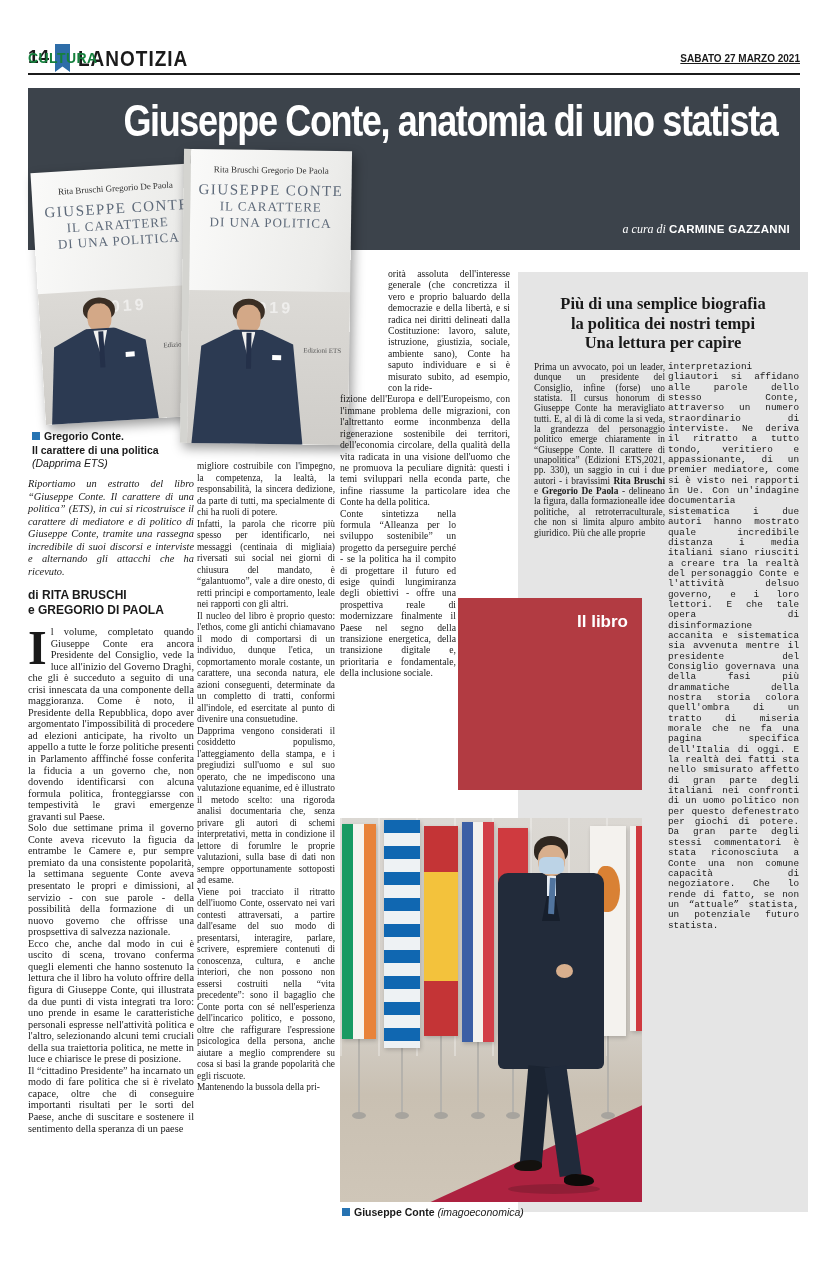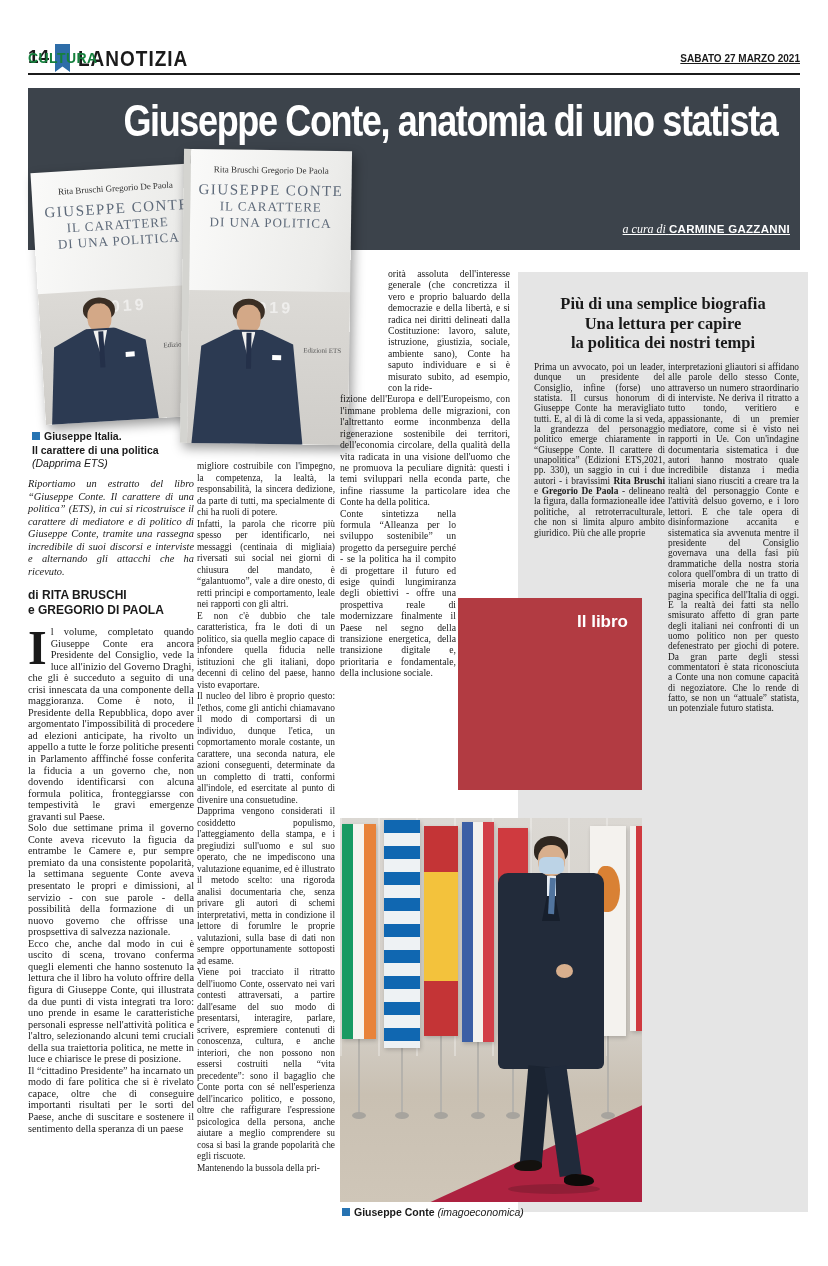--- a/index.html
+++ b/index.html
@@ -19,21 +19,21 @@
              font:bold 14px "Liberation Sans",sans-serif; color:#15803d; letter-spacing:.4px; }
   .hdate { position:absolute; right:0; top:9px; font:bold 10px "Liberation Sans",sans-serif;text-decoration:underline; }
 
   
   .band { position:absolute; left:28px; top:88px; width:772px; height:162px; background:#3c434b; color:#fff;padding-left:18px; }
   .headline { position:absolute; left:60px; right:4px; top:8px; text-align:center; white-space:nowrap;
               font:bold 40px "Liberation Sans",sans-serif; letter-spacing:-1.5px;
               transform:scale(.9,1.12); transform-origin:center top; }
   .subhead { position:absolute; right:10px; top:64px; text-align:right;
              font:bold 26px "Liberation Serif",serif; line-height:32px; }
-  .curator { position:absolute; right:10px; top:134px; font:italic 12px "Liberation Serif",serif;text-decoration:underline; }
+  .curator { position:absolute; right:10px; top:134px; font:italic 12px "Liberation Serif",serif; }
   .curator b { font:bold 11.5px "Liberation Sans",sans-serif; font-style:normal; letter-spacing:.3px; }
 
   
   .books { position:absolute; left:30px; top:146px; width:356px; height:300px; }
   .book { position:absolute; width:168px; background:linear-gradient(100deg,#fafaf9 0%,#ececea 70%,#dfdfdd 100%);
           box-shadow:3px 5px 12px rgba(0,0,0,.4); overflow:hidden; }
   .book.back  { left:8px; top:22px; height:252px; transform:rotate(-3.5deg); }
   .book.front { left:152px; top:4px; height:294px; transform:rotate(.8deg);
                 border-left:7px solid #d4d4d0; }
   .cov-authors { margin-top:15px; text-align:center; font:9px "Liberation Serif",serif; color:#333; }
@@ -69,21 +69,21 @@
   .col3 { position:absolute; left:340px; top:268px; width:170px; font-size:9.7px; line-height:11.4px; }
   .col3 .segA { margin-left:48px; text-align:justify; }
   .col3 .segB { text-align:justify; }
   .col3 .segC { width:116px; text-align:justify; }
 
   
   .graybox { position:absolute; left:518px; top:272px; width:290px; height:940px; background:#e5e5e5; }
   .gb-title { margin-top:22px; text-align:center; font-weight:bold; font-size:16.5px; line-height:19.5px; }
   .gb-col { position:absolute; width:131px; font-size:9.35px; line-height:10.35px; text-align:justify; }
   .gb-col.a { left:16px; top:90px; max-height:226px; overflow:hidden; }
-  .gb-col.b { left:150px; top:90px; }
+  .gb-col.b { left:150px; top:90px;font-family:Liberation Mono, monospace; }
 
   
   .redbox { position:absolute; left:458px; top:598px; width:184px; height:192px; background:#b23b42;
             color:#fff; padding:14px 14px; text-align:right; font-family:"Liberation Sans",sans-serif; }
   .redbox h3 { font-size:17px; margin-bottom:15px; }
   .redbox .txt { font-size:13.5px; line-height:18px; }
 
   
   .photo { position:absolute; left:340px; top:818px; width:302px; height:384px; overflow:hidden;
            background:linear-gradient(#dbd8d3 0%,#d3cec6 55%,#c9c0b2 72%,#cfc6b8 100%); }
@@ -184,21 +184,21 @@
           <div class="cov-suit"></div>
           <div class="cov-shirt"></div>
           <div class="cov-tie"></div>
           <div class="cov-pocket"></div>
         </div>
         <div class="cov-pub">Edizioni ETS</div>
       </div>
     </div>
   </div>
   <div class="bkcap">
-    <div><span class="sq"></span><span>Giuseppe Italia.</span></div>
+    <div><span class="sq"></span><span>Gregorio Conte.</span></div>
     <div>Il carattere di una politica</div>
     <div class="pub">(Dapprima ETS)</div>
   </div>
 
   <div class="col1">
     <div class="intro">Riportiamo un estratto del libro “Giuseppe Conte. Il carattere di una politica” (ETS), in cui si ricostruisce il carattere di mediatore e di politico di Giuseppe Conte, tramite una rassegna incredibile di suoi discorsi e interviste e alternando gli attacchi che ha ricevuto.</div>
     <div class="byline">
       <span>di</span>
       <span>RITA BRUSCHI</span><br>
       <span>e</span>
@@ -210,38 +210,37 @@
           <p>Solo due settimane prima il governo Conte aveva ricevuto la figucia da entrambe le Camere e, pur sempre premiato da una consistente popolarità, la settimana seguente Conte aveva presentato le propri e dimissioni, al servizio - con sue parole - della possibilità della formazione di un nuovo governo che offrisse una prospsettiva di salvezza nazionale.</p>
           <p>Ecco che, anche dal modo in cui è uscito di scena, trovano conferma quegli elementi che hanno sostenuto la lettura che il libro ha voluto offrire della figura di Giuseppe Conte, qui illustrata da due punti di vista integrati tra loro: uno prende in esame le caratteristiche personali espresse nell'attività politica e l'altro, selezionando alcuni temi cruciali della sua traiettoria politica, ne mette in luce e chiarisce le prese di posizione.</p>
           <p>Il “cittadino Presidente” ha incarnato un modo di fare politica che si è rivelato capace, oltre che di conseguire importanti risultati per le sorti del Paese, anche di suscitare e sostenere il sentimento della speranza di un paese</p>
         </div>
     </div>
   </div>
 
   <div class="col2 plist">
       <p>migliore costruibile con l'impegno, la competenza, la lealtà, la responsabilità, la sincera dedizione, da parte di tutti, ma specialmente di chi ha ruoli di potere.</p>
       <p>Infatti, la parola che ricorre più spesso per identificarlo, nei messaggi (centinaia di migliaia) riversati sui social nei giorni di chiusura del mandato, è “galantuomo”, vale a dire onesto, di retti principi e comportamento, leale nei rapporti con gli altri.</p>
-      <p>E non c'è dubbio che tale caratteristica, fra le doti di un politico, sia quella meglio capace di infondere quella fiducia nelle istituzioni che gli italiani, dopo decenni di celino del paese, hanno visto evaportare.</p>
       <p>Il nucleo del libro è proprio questo: l'ethos, come gli antichi chiamavano il modo di comportarsi di un individuo, dunque l'etica, un copmortamento morale costante, un carattere, una seconda natura, ele azioni conseguenti, determinate da un completto di tratti, conformi all'indole, ed esercitate al punto di divenire una consuetudine.</p>
       <p>Dapprima vengono considerati il cosiddetto populismo, l'atteggiamento della stampa, e i pregiudizi sull'uomo e sul suo operato, che ne impediscono una valutazione equanime, ed è illustrato il metodo scelto: una rigoroda analisi documentaria che, senza privare gli autori di schemi interpretativi, metta in condizione il lettore di forumlre le proprie valutazioni, sulla base di dati non sempre opportunamente sottoposti ad esame.</p>
       <p>Viene poi tracciato il ritratto dell'iuomo Conte, osservato nei vari contesti attraversati, a partire dall'esame del suo modo di presentarsi, interagire, parlare, scrivere, espremiere contenuti di conoscenza, cultura, e anche interiori, che non possono non essersi costruiti nella “vita precedente”: sono il bagaglio che Conte porta con sé nell'esperienza dell'incarico politico, e possono, oltre che raffigurare l'espressione psicologica della persona, anche aiutare a meglio comprendere su cosa si basi la grande popolarità che egli riscuote.</p>
       <p>Mantenendo la bussola della pri-</p>
     </div>
 
   <div class="col3">
     <div class="segA">orità assoluta dell'interesse generale (che concretizza il vero e proprio baluardo della democrazie e della libertà, e si radica nei diritti delineati dalla Costituzione: lavoro, salute, istruzione, giustizia, sociale, ambiente sano), Conte ha saputo individuare e si è misurato subito, ad esempio, con la ride-</div>
     <div class="segB">fizione dell'Europa e dell'Europeismo, con l'immane problema delle migrazioni, con l'altrettanto eorme inconmbenza della rigenerazione sostenibile dei territori, dell'economia circolare, della qualità della vita radicata in una visione dell'uomo che ne promuova la peculiare dignità: questi i temi sviluppari nella econda parte, che infine riassume la particolare idea che Conte ha della politica.</div>
     <div class="segC">Conte sintetizza nella formula “Alleanza per lo sviluppo sostenibile” un progetto da perseguire perché - se la politica ha il compito di progettare il futuro ed esige quindi lungimiranza degli obiettivi - offre una prospettiva reale di modernizzare finalmente il Paese nel segno della transizione energetica, della transizione digitale e, prioritaria e fondamentale, della inclusione sociale.</div>
   </div>
 
   <div class="graybox">
     <div class="gb-title">
       <div>Più di una semplice biografia</div>
+      <div>la politica dei nostri tempi</div>
       <div>Una lettura per capire</div>
-      <div>la politica dei nostri tempi</div>
     </div>
     <div class="gb-col a"><span>Prima un avvocato, poi un leader, dunque un presidente del Consiglio, infine (forse) uno statista. Il cursus honorum di Giuseppe Conte ha meravigliato tutti. E, al di là di come la si veda, la grandezza del personaggio politico emerge chiaramente in “Giuseppe Conte. Il carattere di unapolitica” (Edizioni ETS,2021, pp. 330), un saggio in cui i due autori - i bravissimi </span><b>Rita Bruschi</b><span> e </span><b>Gregorio De Paola</b><span> - delineano la figura, dalla formazionealle idee politiche, al retroterraculturale, che non si limita alpuro ambito giuridico. Più che alle proprie</span></div>
     <div class="gb-col b">interpretazioni gliautori si affidano alle parole dello stesso Conte, attraverso un numero straordinario di interviste. Ne deriva il ritratto a tutto tondo, veritiero e appassionante, di un premier mediatore, come si è visto nei rapporti in Ue. Con un'indagine documentaria sistematica i due autori hanno mostrato quale incredibile distanza i media italiani siano riusciti a creare tra la realtà del personaggio Conte e l'attività delsuo governo, e i loro lettori. E che tale opera di disinformazione accanita e sistematica sia avvenuta mentre il presidente del Consiglio governava una della fasi più drammatiche della nostra storia colora quell'ombra di un tratto di miseria morale che ne fa una pagina specifica dell'Italia di oggi. E la realtà dei fatti sta nello smisurato affetto di gran parte degli italiani nei confronti di un uomo politico non per questo defenestrato per giochi di potere. Da gran parte degli stessi commentatori è stata riconosciuta a Conte una non comune capacità di negoziatore. Che lo rende di fatto, se non un “attuale” statista, un potenziale futuro statista.</div>
   </div>
 
   <div class="redbox">
     <h3>Il libro</h3>
   </div>
 
   <div class="photo">

